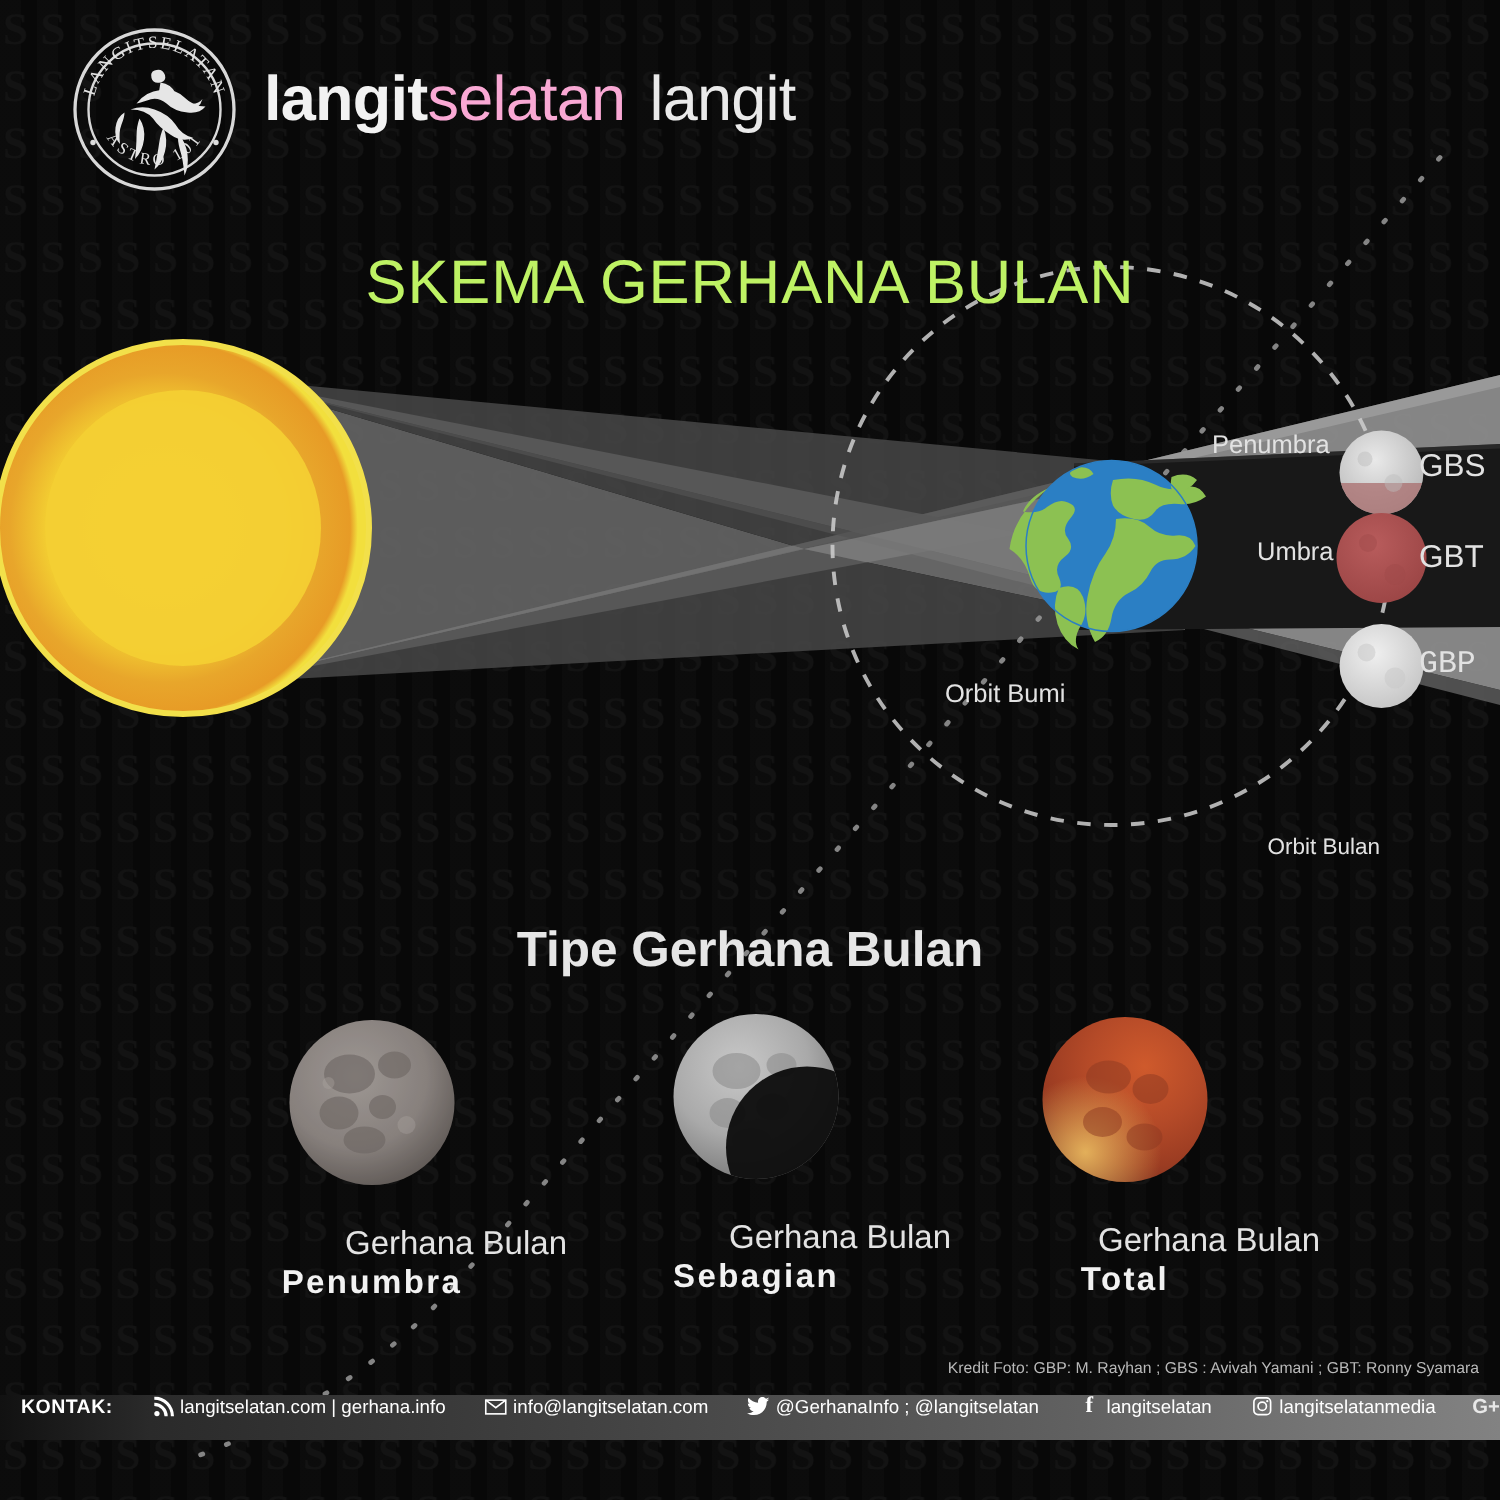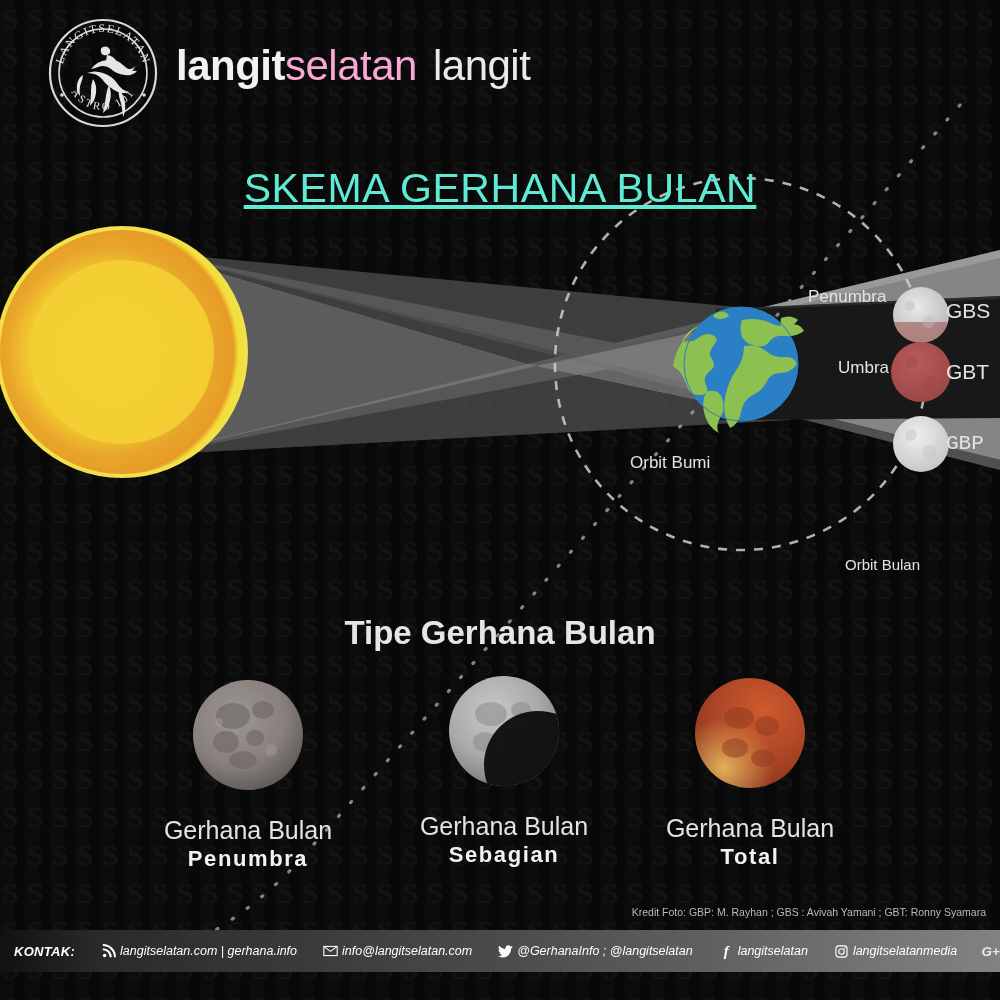--- a/index.html
+++ b/index.html
@@ -38,22 +38,22 @@
     font-size:42px; color:#e9e9e9; white-space:nowrap;
     letter-spacing:-.5px;
   }
   .wm-bold{ font-weight:bold; color:#f2f2f2; }
   .wm-light{ font-weight:300; color:#f9a8d4; }
   .wm-trivia{ font-weight:400; color:#eaeaea; margin-left:16px; }
 
   
   .title-main{
     position:absolute; left:0; top:165px; width:1000px;
-    text-align:center; font-size:41px; color:#5eead4;
-    letter-spacing:.6px; z-index:6; font-weight:400;text-decoration:underline;
+    text-align:center; font-size:41px; color:#bef264;
+    letter-spacing:.6px; z-index:6; font-weight:400;
   }
   .title-sub{
     position:absolute; left:0; top:614px; width:1000px;
     text-align:center; font-size:33px; color:#e6e6e6;
     font-weight:600; z-index:6;
   }
 
   
   .lbl{ position:absolute; color:#e2e2e2; z-index:7; white-space:nowrap; }
   .lbl-penumbra{ left:808px; top:287px; font-size:17px; }
@@ -61,37 +61,37 @@
   .lbl-gbs{ left:946px; top:299px; font-size:21px; }
   .lbl-gbt{ left:946px; top:360px; font-size:21px; }
   .lbl-gbp{ left:946px; top:432px; font-size:21px;font-family:Liberation Mono, monospace; }
   .lbl-orbit-bumi{ left:630px; top:453px; font-size:17px; }
   .lbl-orbit-bulan{ left:845px; top:512px; font-size:15px;margin-top:44px; }
 
   
   .gallery{ position:absolute; left:0; top:676px; width:1000px; height:220px; z-index:6; }
   .moon-card{ position:absolute; width:260px; text-align:center; }
   .moon-card .photo{ width:118px; height:118px; margin:0 auto; border-radius:50%; position:relative; }
-  .moon-card .cap1{ font-size:25px; color:#e3e3e3; margin-top:22px; line-height:1.18; }
+  .moon-card .cap1{ font-size:22px; color:#e3e3e3; margin-top:22px; line-height:1.18;text-align:right; }
   .moon-card .cap2{ font-size:22px; color:#f2f2f2; font-weight:bold; letter-spacing:1.6px; line-height:1.18; }
   #card-penumbra{ left:118px; top:0; }
   #card-sebagian{ left:374px; top:-4px; }
   #card-total{    left:620px; top:-2px; }
 
   
   .credit{
     position:absolute; right:14px; top:906px; z-index:6;
     font-size:10.5px; color:#b9b9b9; white-space:nowrap;padding-left:48px;
   }
 
   
   .footer{
-    position:absolute; left:0; top:930px; width:1000px; height:42px; z-index:8;
+    position:absolute; left:0; top:930px; width:1000px; height:30px; z-index:8;
     background:linear-gradient(90deg,#111 0%,#2a2a2a 10%,#3a3a3a 30%,#4d4d4d 52%,#616161 72%,#757575 88%,#828282 100%);
-    display:flex; align-items:center;font-style:italic;
+    display:flex; align-items:flex-start;
   }
   .footer .kontak{
     font-size:13px; font-weight:bold; color:#fff; letter-spacing:.3px;
     padding-left:14px; padding-right:26px;
   }
   .fitem{ display:flex; align-items:center; gap:4px; font-size:12.5px; color:#fff; white-space:nowrap; }
   .fitem + .fitem{ margin-left:26px; }
   .fitem .gly{ display:inline-flex; align-items:center; justify-content:center; width:15px; height:15px; }
   .gplus{ font-size:13.5px; font-weight:bold; color:#e8e8e8; }
   .fb-f{ font-size:15px; font-weight:bold; font-family:"Liberation Serif", serif; }

